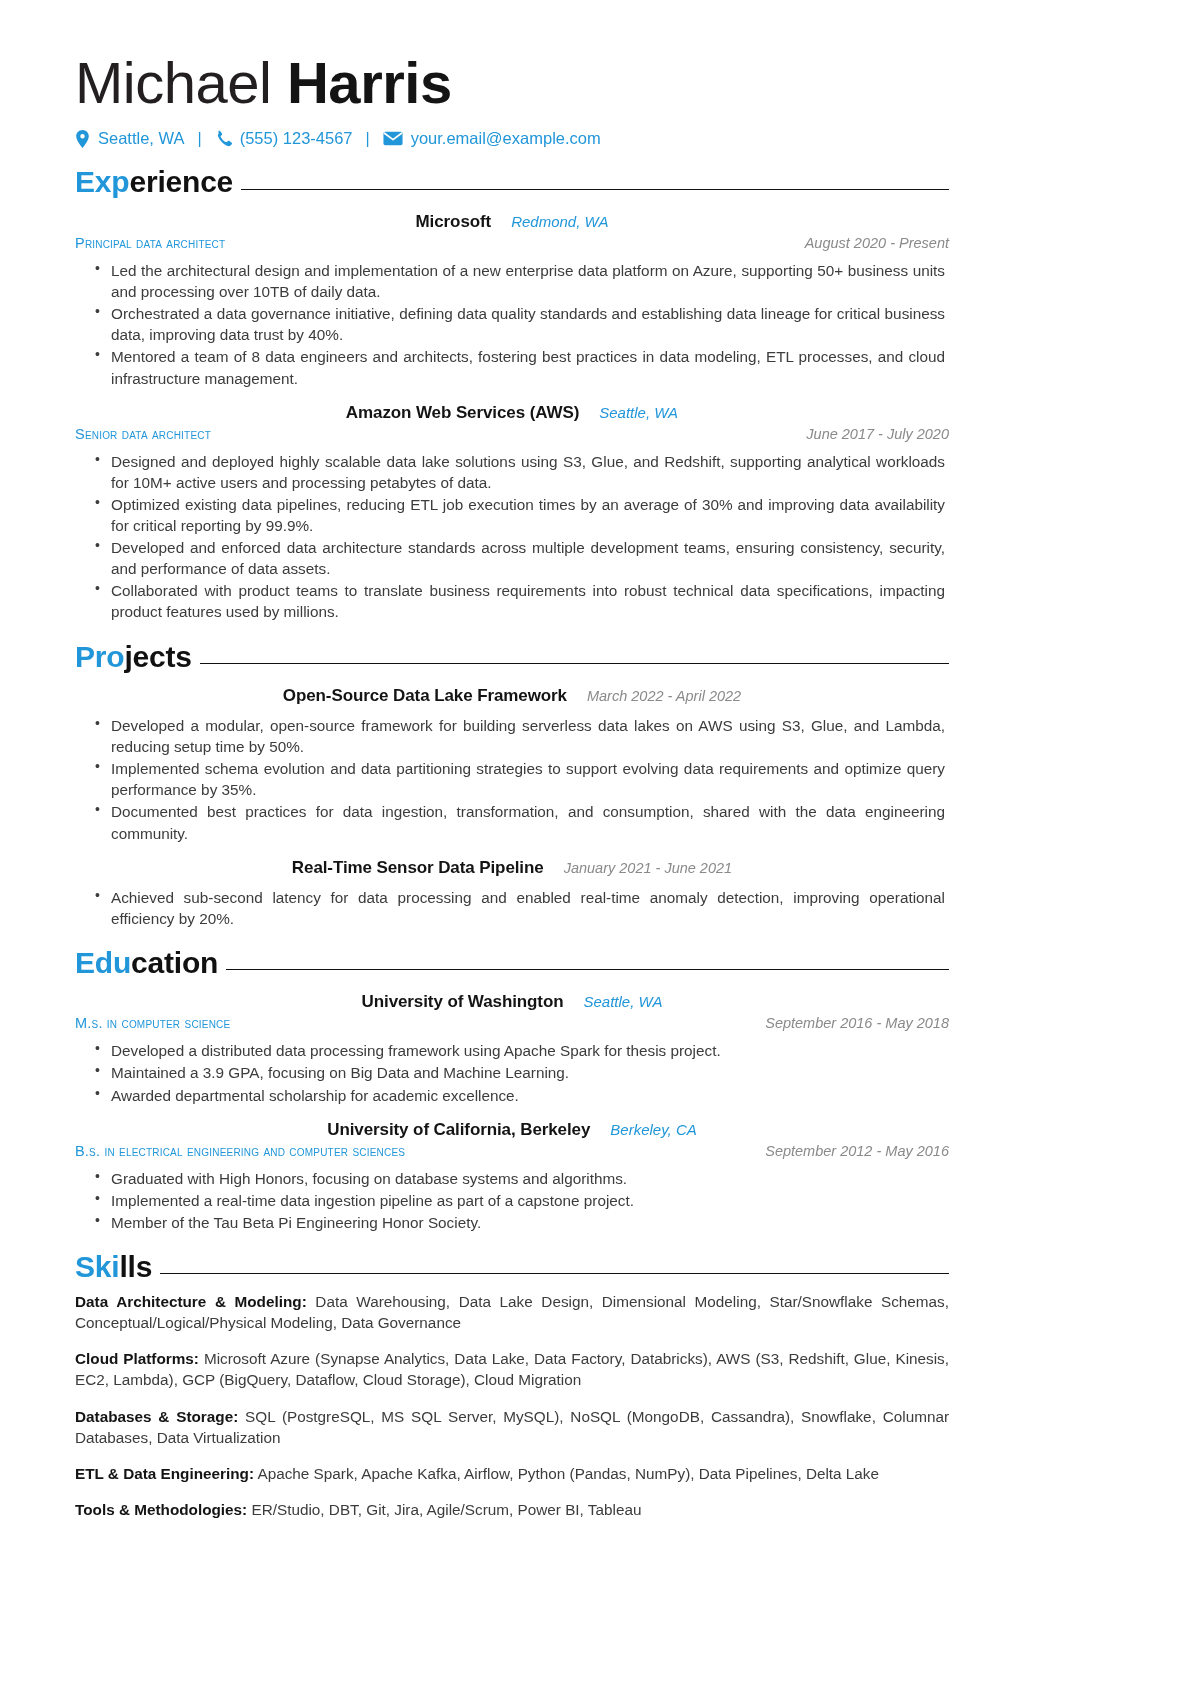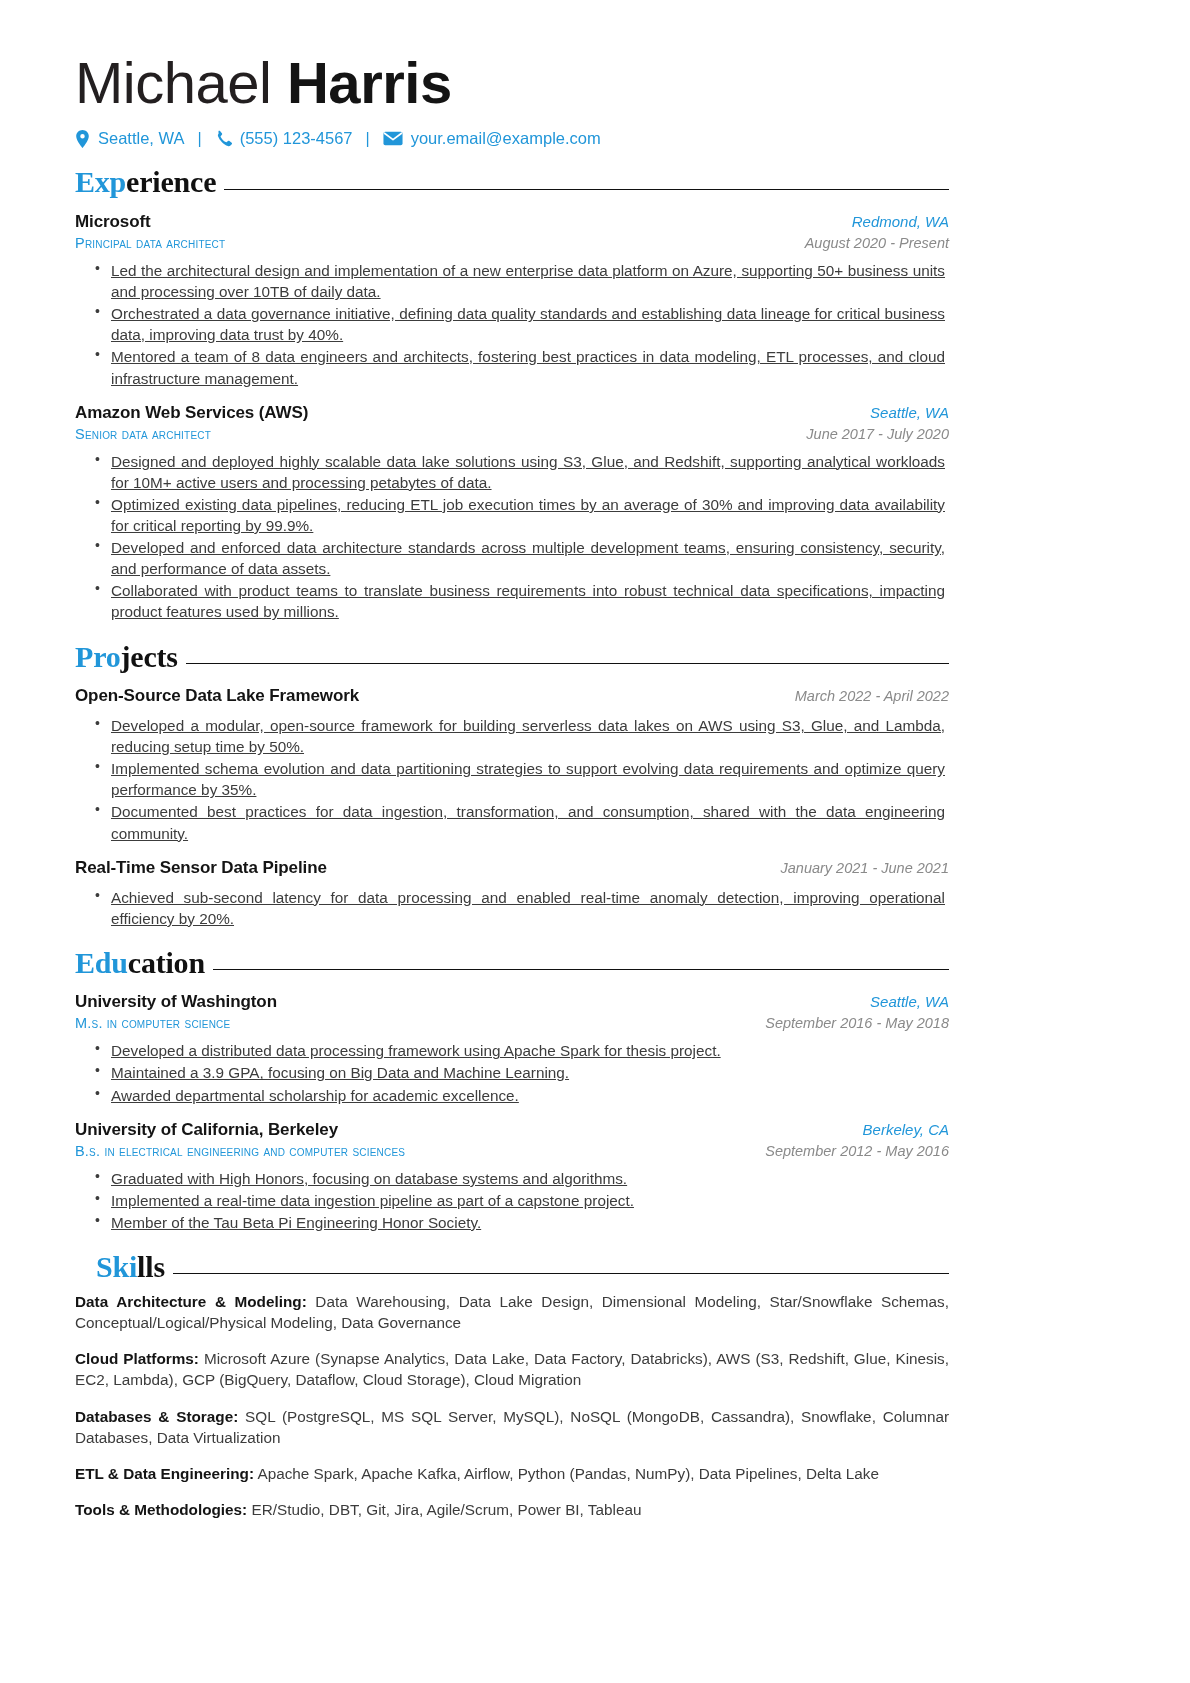--- a/index.html
+++ b/index.html
@@ -71,38 +71,37 @@
     gap: 0;
     margin-bottom: 9px;
   }
   .sec-title {
     font-size: 30px;
     font-weight: 700;
     line-height: 1.05;
     color: #111111;
     white-space: nowrap;
     letter-spacing: -0.2px;
-    font-family: Liberation Serif, serif;
   }
   .sec-title .hl { color: #2196d9; }
   .sec-rule {
     flex: 1 1 auto;
     height: 0;
     border-top: 1.6px solid #111111;
     margin-left: 8px;
     position: relative;
     top: 7px;
   }
 
   
   .entry { margin-top: 14px; }
   .entry:first-child { margin-top: 4px; }
   .entry-row {
     display: flex;
-    justify-content: space-between;
+    justify-content: center;
     align-items: baseline;
     gap: 20px;
   }
   .org {
     font-size: 17px;
     font-weight: 700;
     color: #141414;
     letter-spacing: -0.1px;
   }
   .loc {
@@ -142,21 +141,20 @@
   ul.bullets li {
     position: relative;
     font-size: 15.3px;
     line-height: 1.38;
     color: #3c3c3c;
     text-align: justify;
     hyphens: auto;
     -webkit-hyphens: auto;
     margin-bottom: 1px;
     padding-right: 4px;
-    text-decoration: underline;
   }
   ul.bullets li::before {
     content: "\2022";
     position: absolute;
     left: -16px;
     top: -1px;
     color: #3c3c3c;
     font-size: 14px;
   }
 
@@ -169,21 +167,21 @@
     text-align: justify;
     hyphens: auto;
     -webkit-hyphens: auto;
   }
   .skill-line:first-of-type { margin-top: 8px; }
   .skill-cat {
     font-weight: 700;
     color: #141414;
   }
 
-  .sec-skills .sec-head { margin-bottom: 4px; margin-left: 21px; }
+  .sec-skills .sec-head { margin-bottom: 4px; }
 </style>
 </head>
 <body>
 
 <div class="page">
 
   <div>
     <h1 class="name"><span>Michael</span><span class="sp"> </span><span class="last">Harris</span></h1>
 
     <div class="contact">

